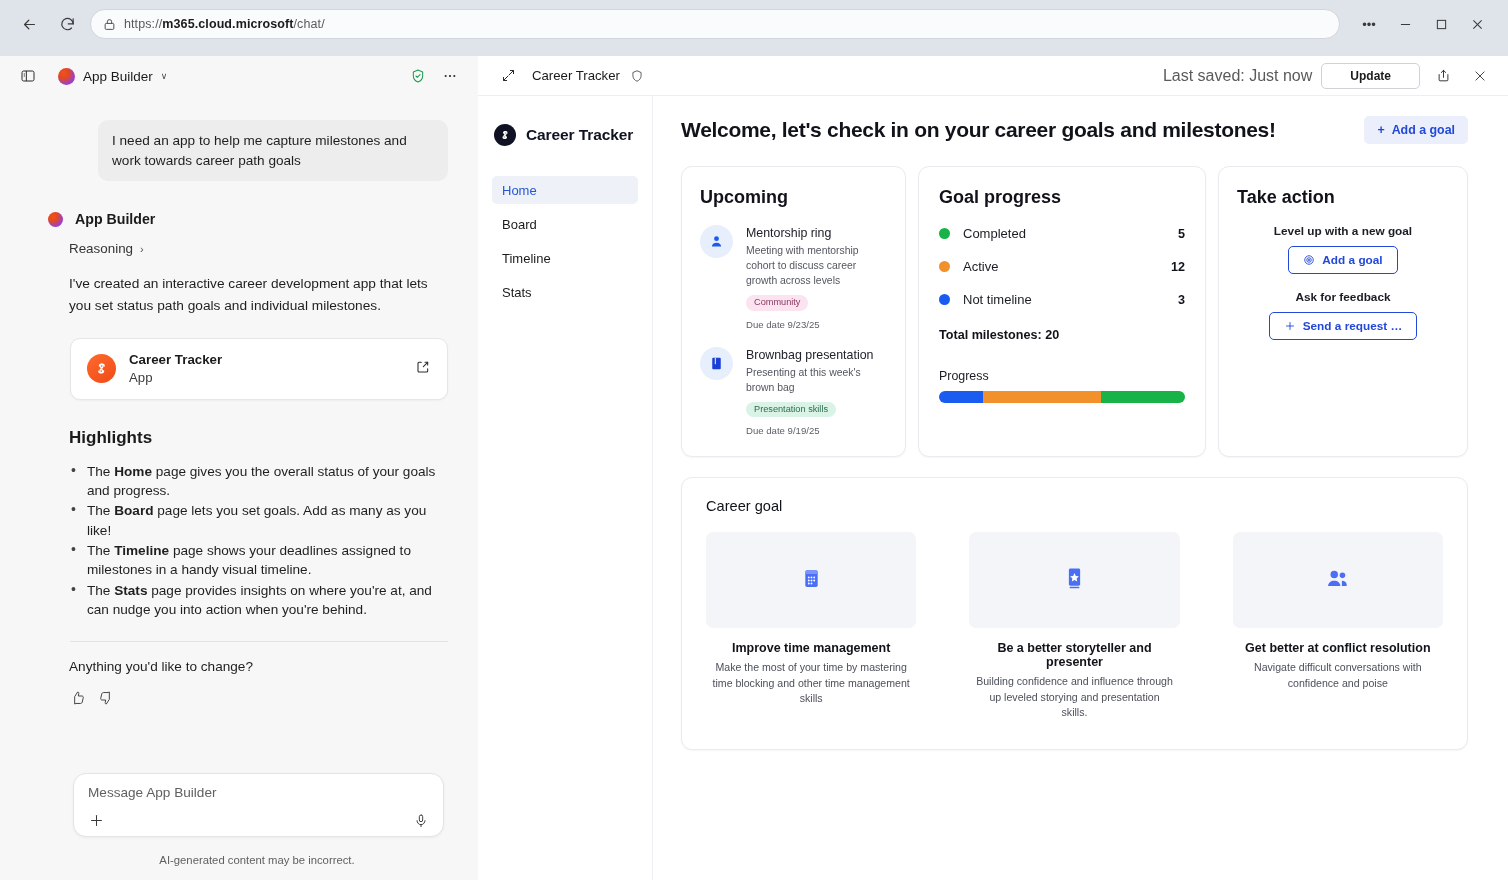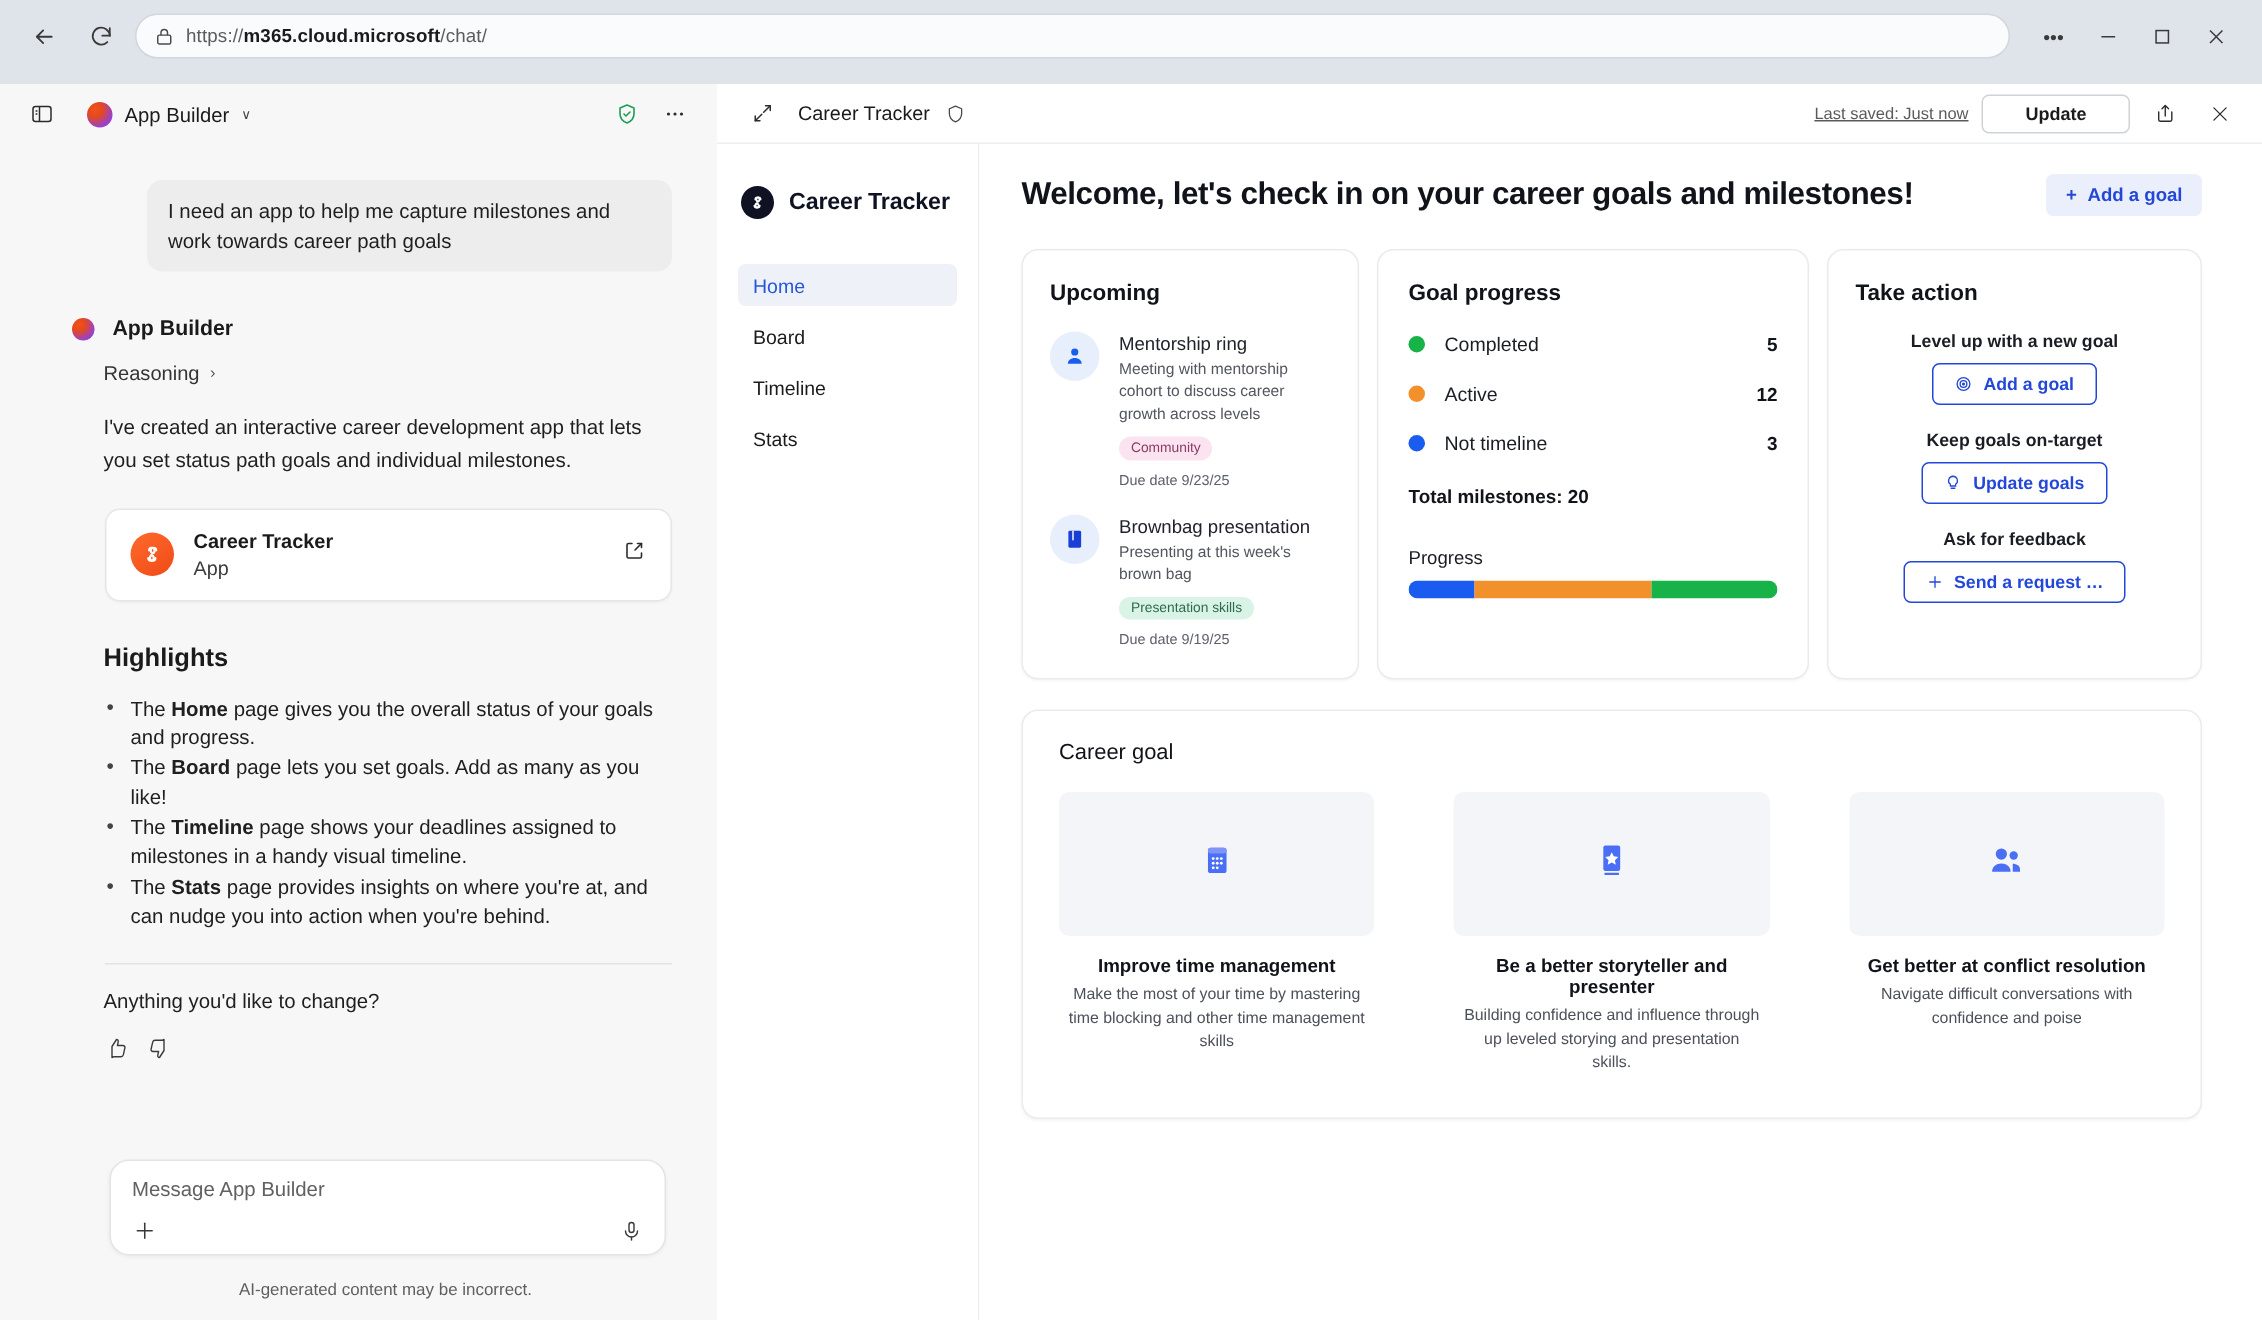--- a/index.html
+++ b/index.html
@@ -151,21 +151,21 @@
 
   
   .app-pane { flex: 1 1 auto; display: flex; flex-direction: column; background: #fff; min-width: 0; }
   .app-topbar {
     height: 40px; flex: none; display: flex; align-items: center;
     padding: 0 14px 0 16px; gap: 10px;
     border-bottom: 1px solid #eceef1;
   }
   .app-topbar .ttl { font-size: 13.2px; color: #1b1b1b; }
   .app-topbar .right { margin-left: auto; display: flex; align-items: center; gap: 9px; }
-  .saved { font-size: 11px; color: #5a5a5a; text-decoration: underline; }
+  .saved { font-size: 16px; color: #5a5a5a; }
   .update-btn {
     border: 1px solid #cfd2d6; border-radius: 5px; background: #fff;
     font-size: 12px; font-weight: 600; color: #1b1b1b;
     padding: 5px 28px; font-family: inherit;
   }
 
   .app-body { flex: 1 1 auto; display: flex; min-height: 0; }
 
   .app-sidebar {
     width: 175px; flex: none; background: #fff;
@@ -194,21 +194,21 @@
     border-radius: 5px; font-size: 12.4px; font-weight: 600;
     padding: 7px 13px; display: flex; align-items: center; gap: 7px;
     font-family: inherit;
   }
 
   .cards-row { display: flex; gap: 12px; align-items: stretch; }
   .card {
     background: #fff; border: 1px solid #e9ebef; border-radius: 11px;
     box-shadow: 0 1px 2px rgba(16,24,40,.04);
   }
-  .card-h { font-size: 15px; font-weight: 700; color: #11131a; }
+  .card-h { font-size: 18px; font-weight: 700; color: #11131a; }
 
   .card-upcoming { width: 225px; flex: none; padding: 20px 18px; }
   .up-item { display: flex; gap: 13px; margin-top: 17px; }
   .up-ico {
     width: 33px; height: 33px; border-radius: 50%; background: #e7eefc; flex: none;
     display: flex; align-items: center; justify-content: center;
   }
   .up-title { font-size: 12.4px; color: #20232b; font-weight: 500; line-height: 1.3; }
   .up-desc { font-size: 10.4px; color: #52565f; line-height: 1.42; margin-top: 3px; }
   .tag {
@@ -565,32 +565,20 @@
                   <svg width="12" height="12" viewBox="0 0 24 24" fill="none" stroke="currentColor" stroke-width="1.8">
                       <circle cx="12" cy="12" r="8.5"></circle>
                       <circle cx="12" cy="12" r="4.5"></circle>
                       <circle cx="12" cy="12" r="1.2" fill="currentColor"></circle>
                     </svg>
                 </span>
                 <span>Add a goal</span>
               </button>
             </div>
 
-            <div class="act-grp">
-              <div class="lbl">Keep goals on-target</div>
-              <button class="act-btn">
-                <span style="display:flex">
-                  <svg width="12" height="12" viewBox="0 0 24 24" fill="none" stroke="currentColor" stroke-width="1.7" stroke-linecap="round">
-                      <path d="M12 3a6 6 0 0 0-3.5 10.8V16h7v-2.2A6 6 0 0 0 12 3z"></path>
-                      <line x1="9.5" y1="19" x2="14.5" y2="19"></line>
-                    </svg>
-                </span>
-                <span>Update goals</span>
-              </button>
-            </div>
 
             <div class="act-grp">
               <div class="lbl">Ask for feedback</div>
               <button class="act-btn">
                 <span style="display:flex">
                   <svg width="12" height="12" viewBox="0 0 24 24" stroke="currentColor" stroke-width="1.8" stroke-linecap="round">
                       <line x1="12" y1="5" x2="12" y2="19"></line>
                       <line x1="5" y1="12" x2="19" y2="12"></line>
                     </svg>
                 </span>

